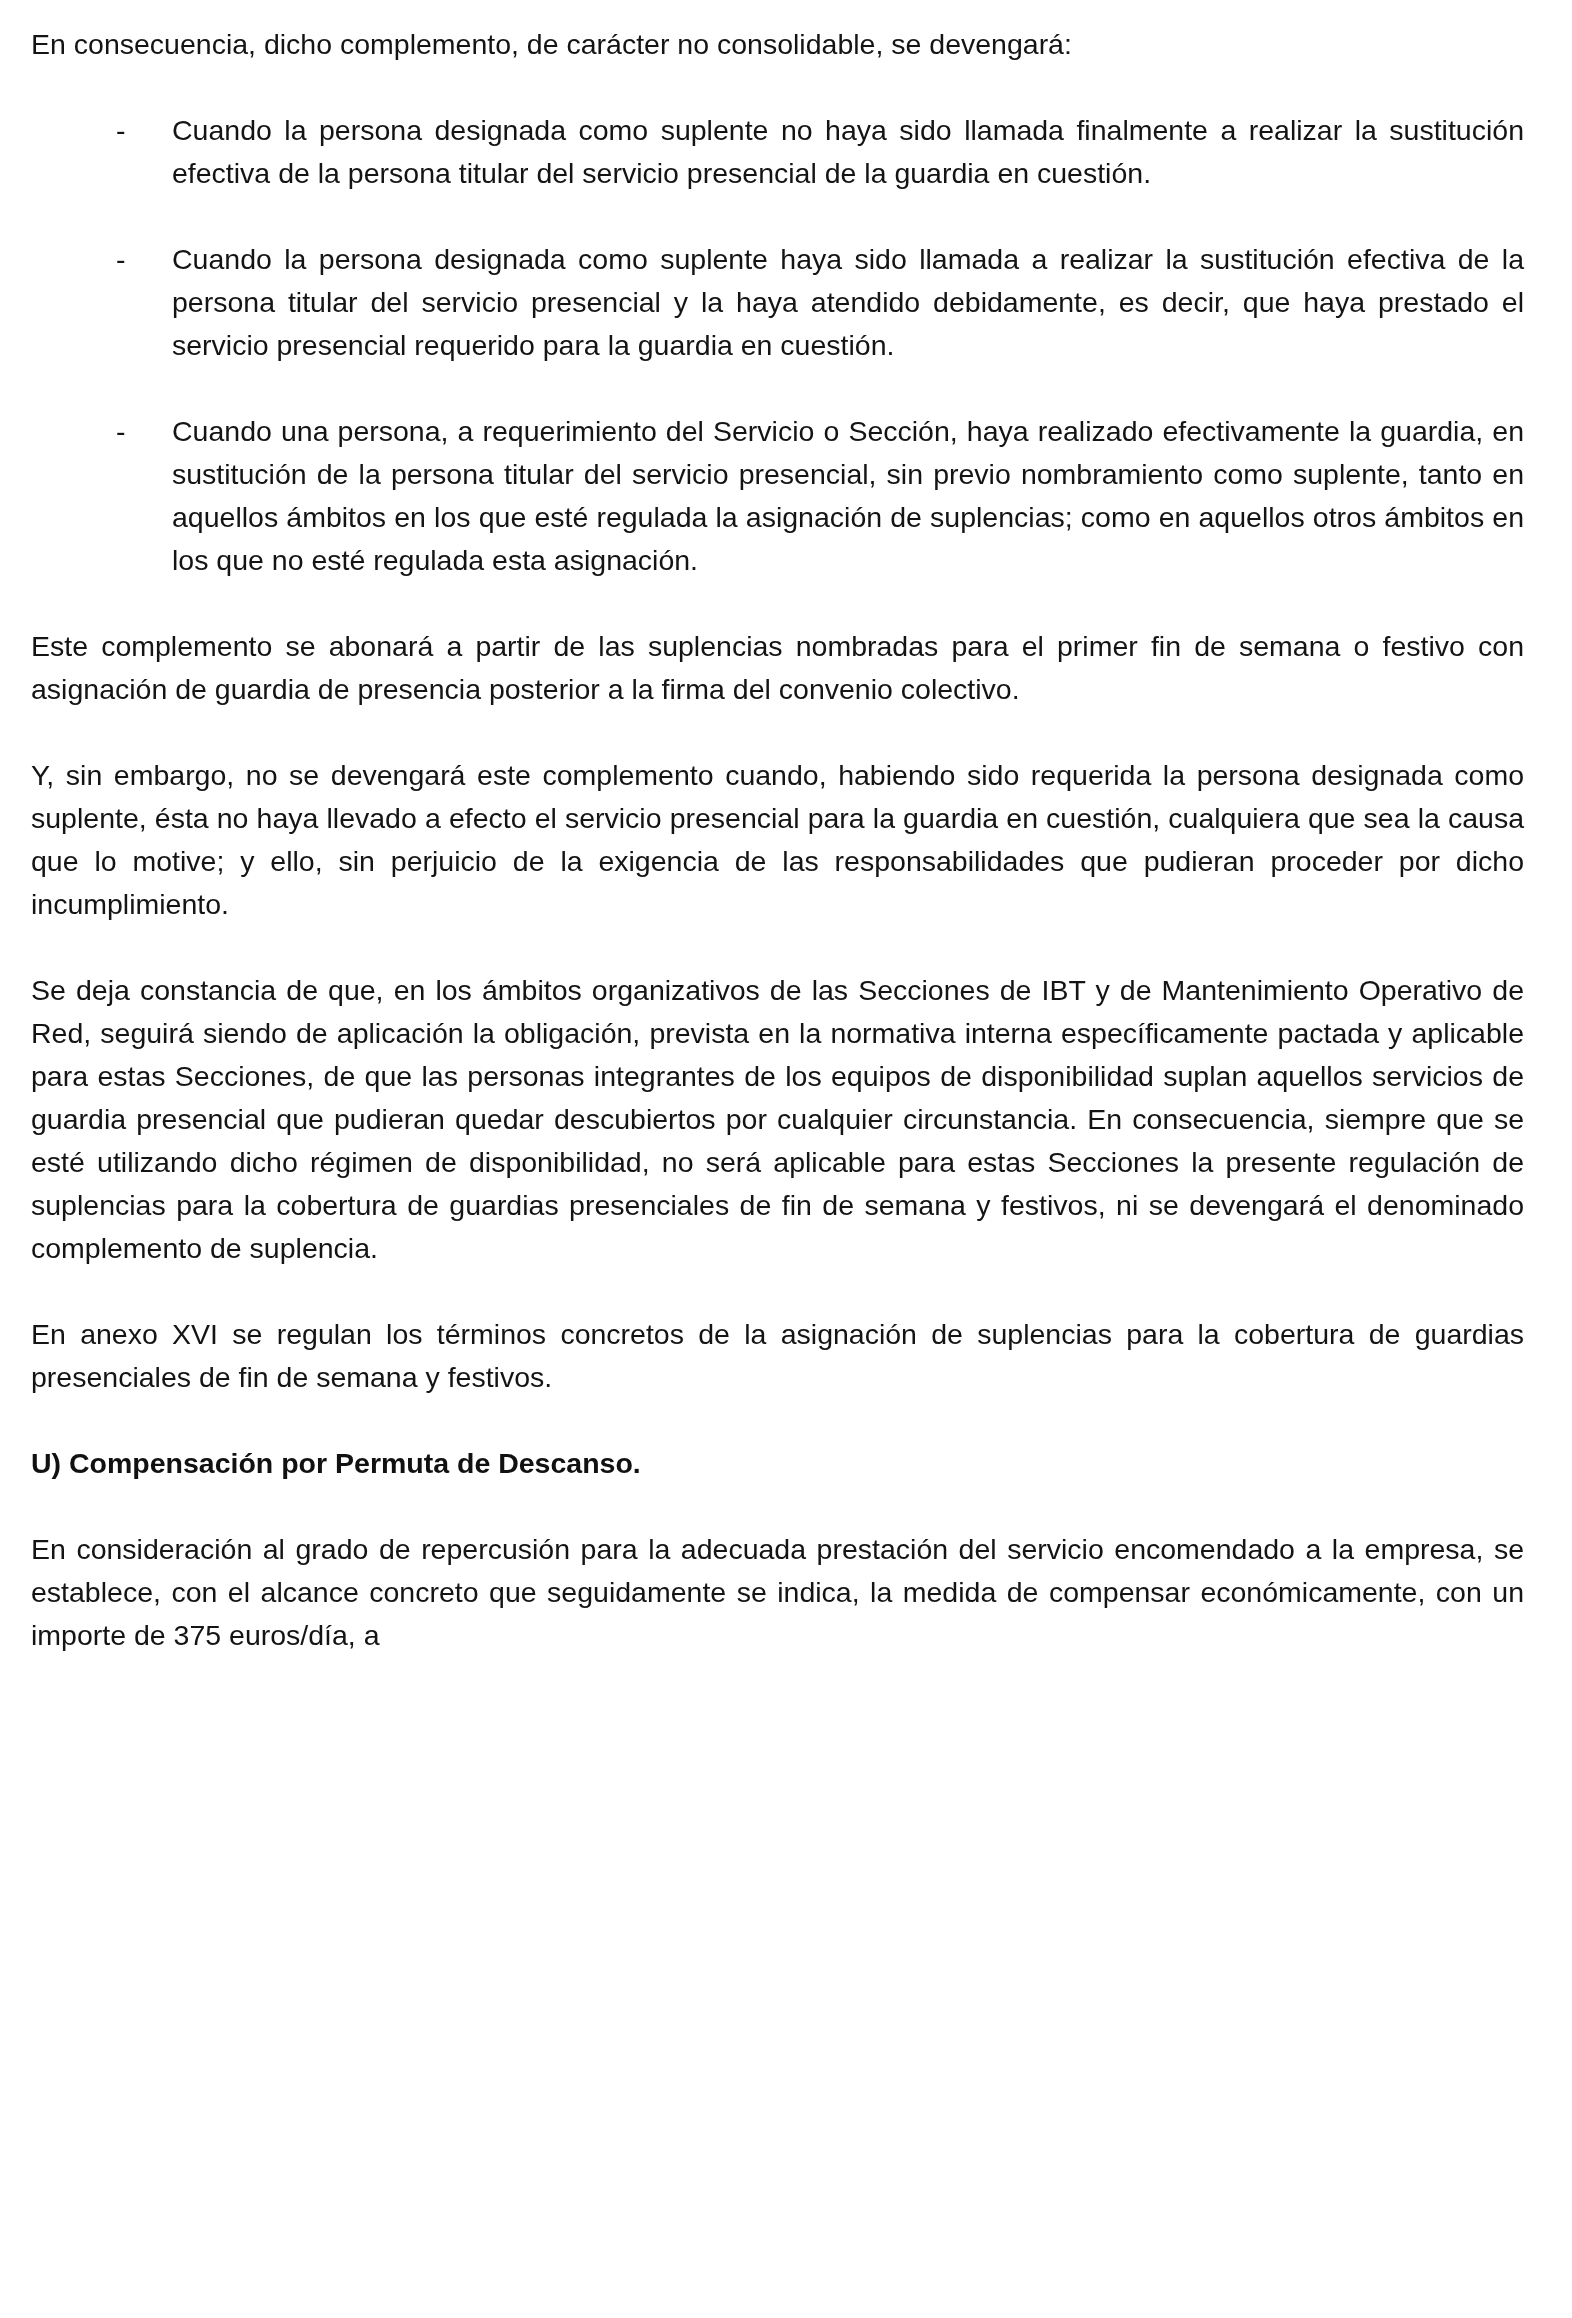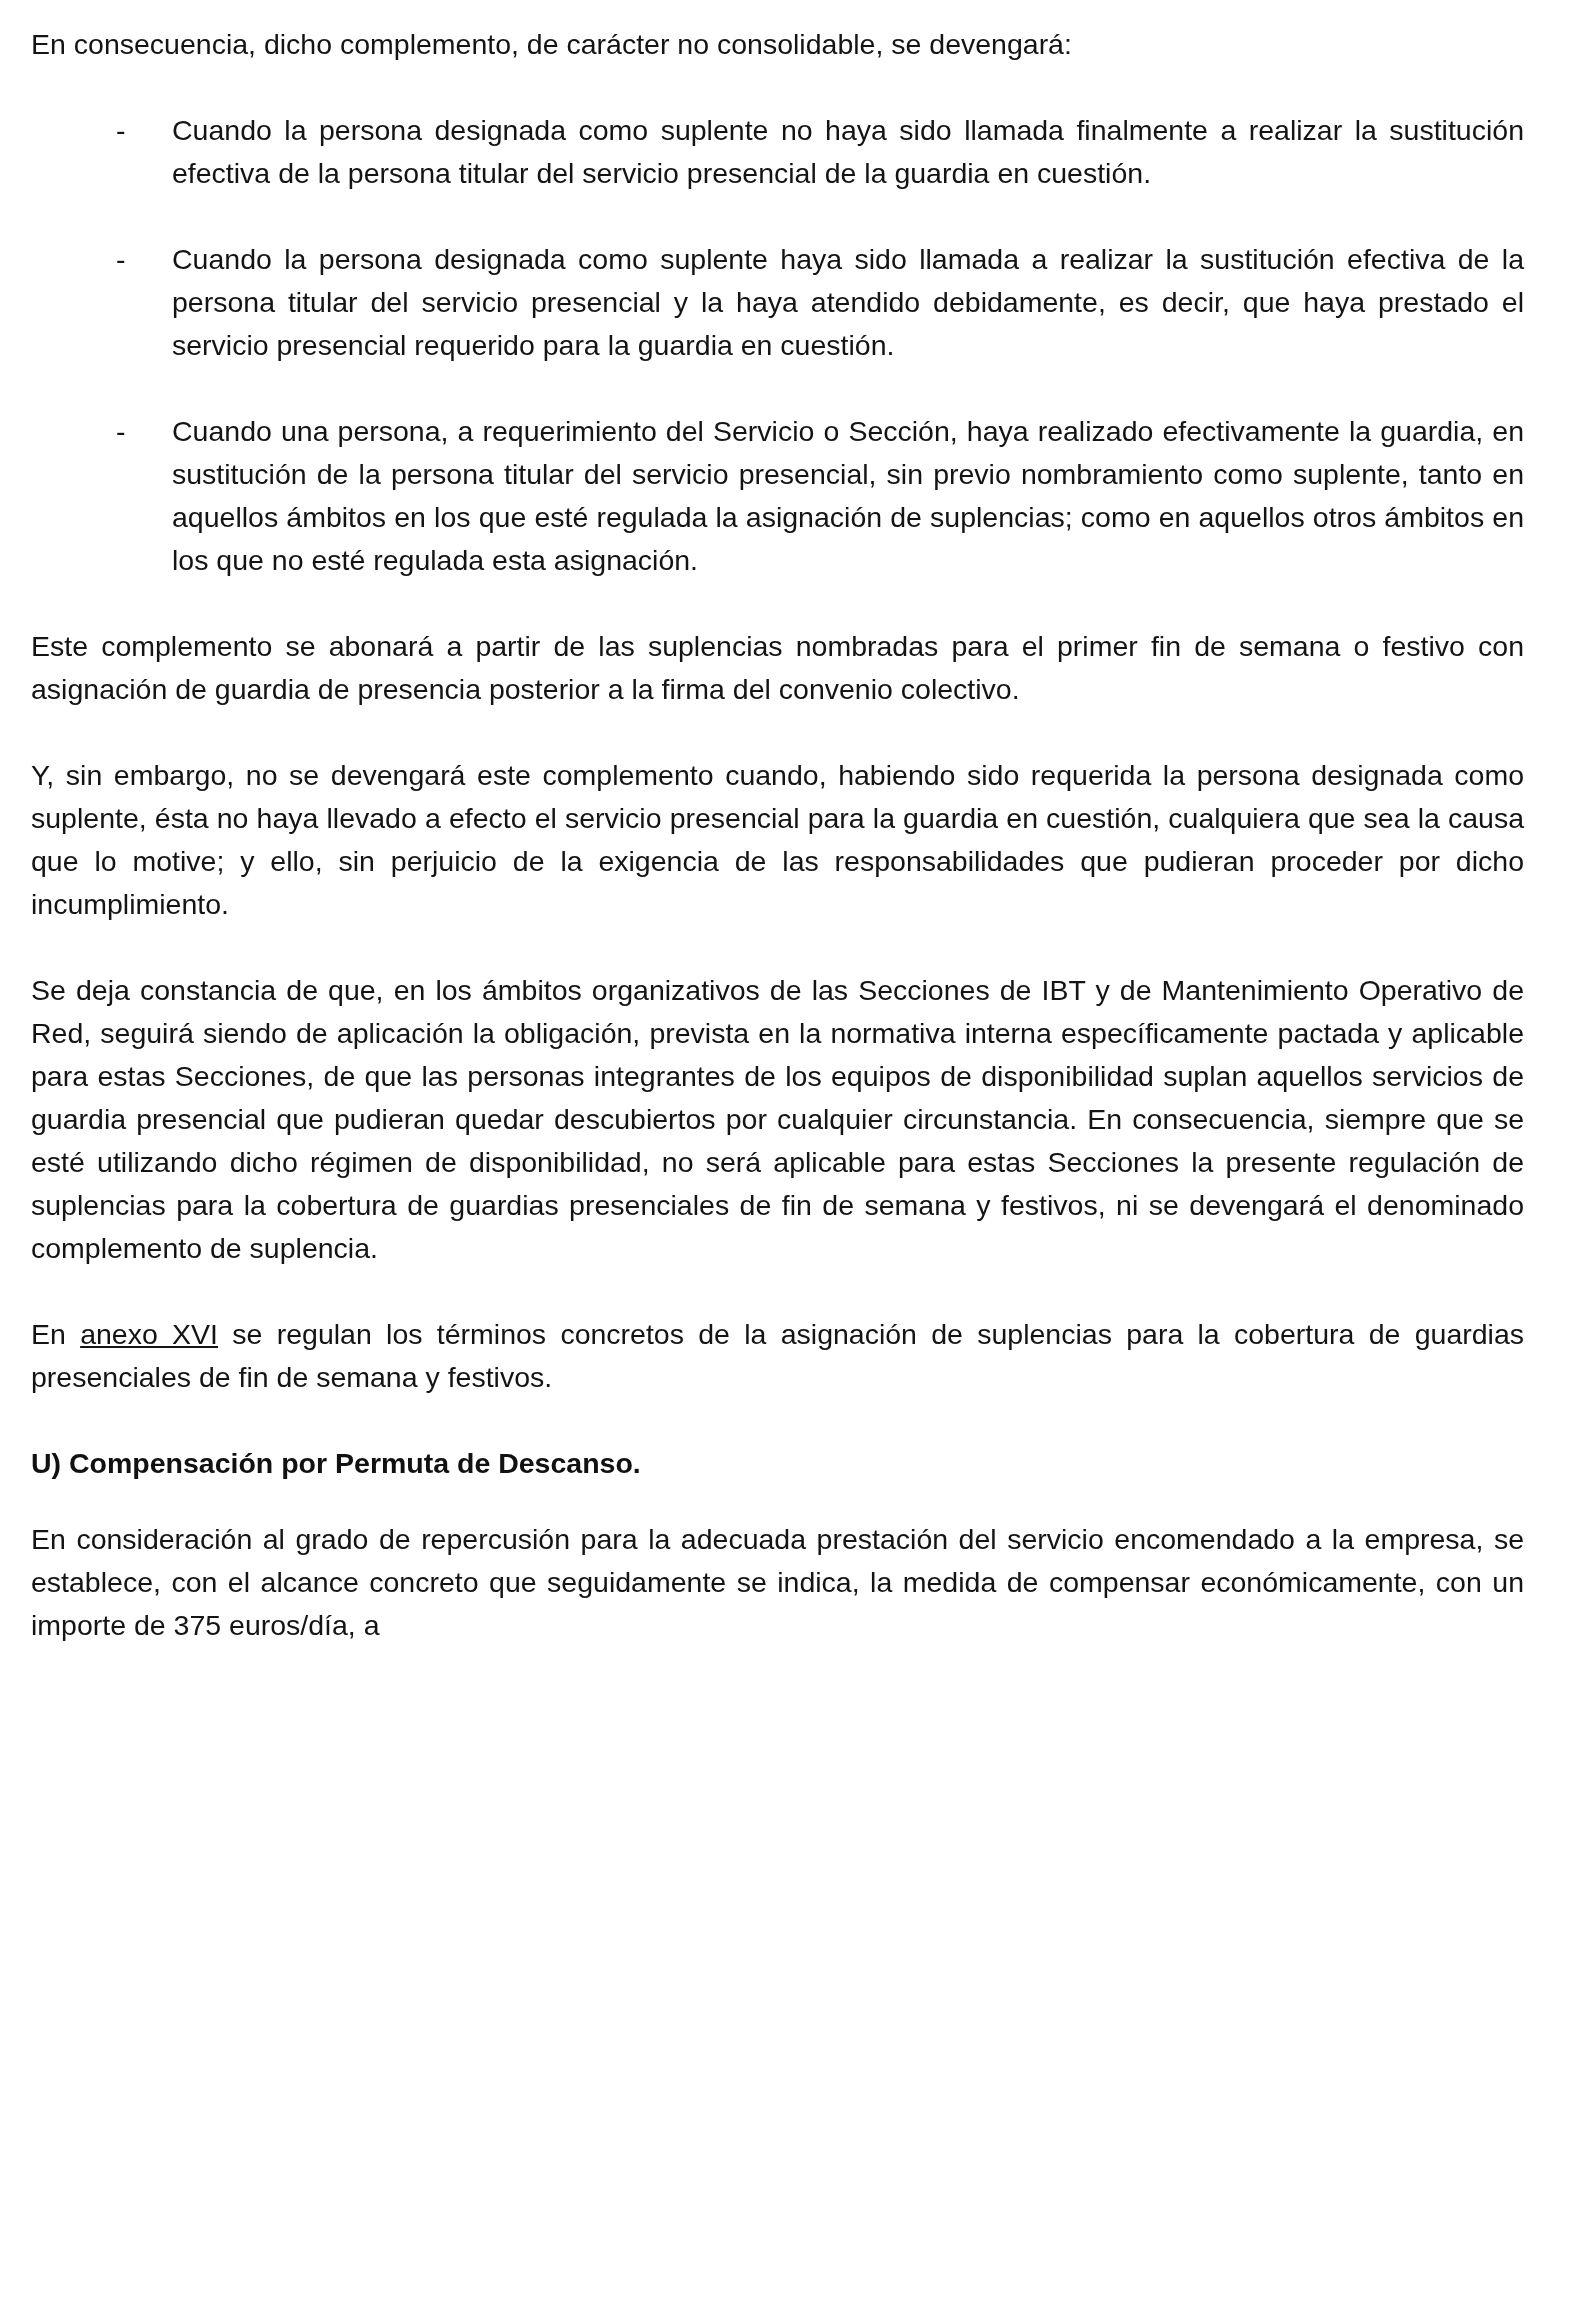--- a/index.html
+++ b/index.html
@@ -39,25 +39,24 @@
     left: 85px;
     top: 0;
     font-size: 28.5px;
     line-height: 43px;
   }
   .doc-heading {
     font-size: 28.5px;
     line-height: 43px;
     font-weight: bold;
     text-align: left;
-    margin-bottom: 33px;
+    margin-bottom: 43px;
     color: #111111;
   }
   .anexo-ref {
-    text-decoration: underline;
   }
   .para:last-child { margin-bottom: 0; }
 </style>
 </head>
 <body>
 
 <div class="page">
 
   <p class="para">En consecuencia, dicho complemento, de carácter no consolidable, se devengará:</p>
 

